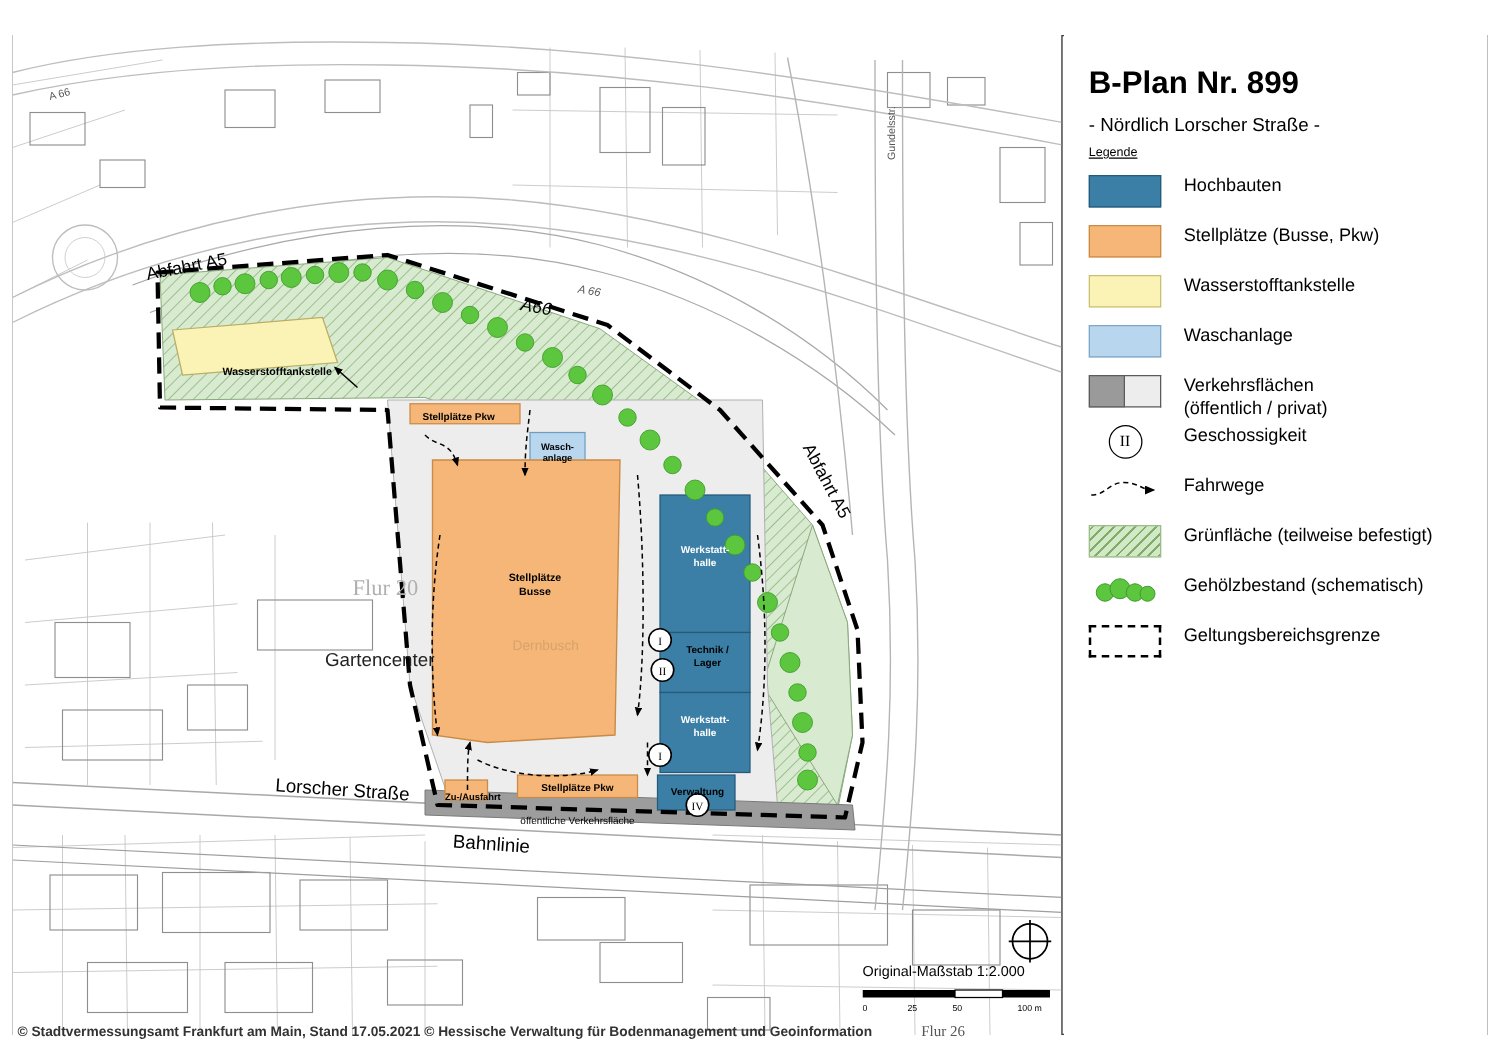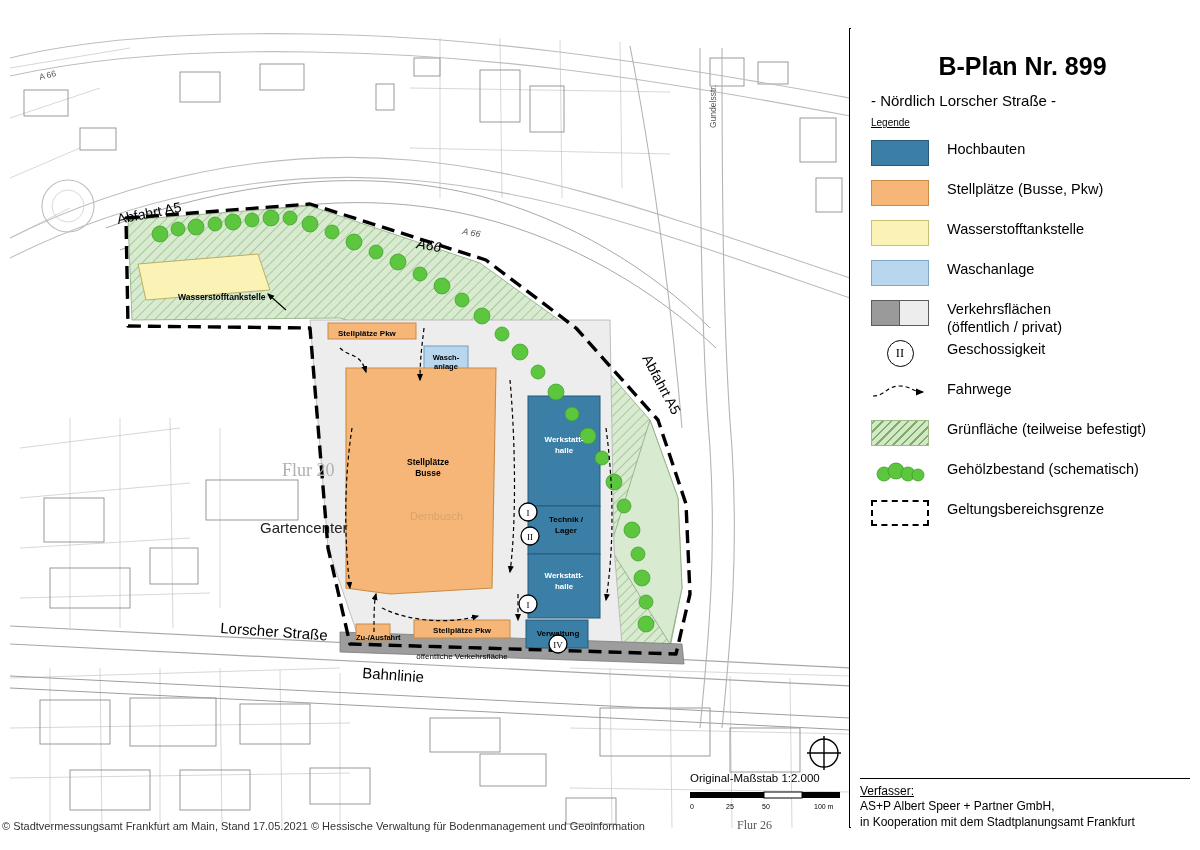--- a/index.html
+++ b/index.html
@@ -7,21 +7,21 @@
   #root{position:relative;width:1200px;height:850px;}
 
   .frame{position:absolute;left:10px;top:28px;width:1180px;height:800px;border:1.5px solid #000;box-sizing:border-box;background:#fff;}
 
   
   .map{position:absolute;left:10px;top:28px;width:840px;height:800px;overflow:hidden;background:#ffffff;box-sizing:border-box;border-right:1.5px solid #000;}
   .map svg{position:absolute;left:0;top:0;}
 
   
   .panel{position:absolute;left:851px;top:28px;width:339px;height:800px;box-sizing:border-box;background:#fff;padding:14px 16px 0 20px;}
-  .title{font-size:25px;font-weight:bold;color:#000;letter-spacing:0px;margin:10px 0 0 0;text-align:center;}
+  .title{font-size:25px;font-weight:bold;color:#000;letter-spacing:0px;margin:10px 0 0 0;}
   .subtitle{font-size:15px;margin-top:11px;color:#000000;}
   .sub2{font-size:15px;margin-top:22px;line-height:1.33;color:#000;}
   .legend-head{font-size:10px;margin-top:8px;text-decoration:underline;font-weight:normal;}
 
   .legend{margin-top:12px;}
   .lrow{display:flex;align-items:flex-start;min-height:36px;margin-bottom:4px;}
   .swatch{width:58px;height:26px;flex:0 0 58px;margin-right:18px;border:1px solid #5b5b5b;box-sizing:border-box;}
   .swatch.nos{border:none;}
   .ltext{font-size:14.5px;line-height:1.25;color:#000;}
 
@@ -46,21 +46,21 @@
 
   .verf{position:absolute;left:860px;top:778px;width:330px;border-top:1.2px solid #000;padding-top:5px;}
   .verf .vh{font-size:12px;text-decoration:underline;}
   .verf .vl{font-size:12px;line-height:1.35;}
 
   
   .scalewrap{position:absolute;left:690px;top:772px;width:150px;}
   .scaletext{font-size:11.5px;color:#000;}
   .north{position:absolute;left:806px;top:735px;}
 
-  .credit{position:absolute;left:2px;top:820px;font-size:11px;color:#333;}
+  .credit{position:absolute;left:14px;top:820px;font-size:11px;color:#333;font-weight:bold;}
   .flur26{position:absolute;left:737px;top:818px;font-size:12px;color:#555;font-family:"Liberation Serif",serif;}
 </style>
 </head>
 <body>
 
 <div id="root">
 
   <div class="frame"></div>
 
   <div class="map">
@@ -382,19 +382,14 @@
       </div>
 
       <div class="lrow">
         <div class="gb"></div>
         <div class="ltext">Geltungsbereichsgrenze</div>
       </div>
 
     </div>
   </div>
 
-  <div class="verf">
-    <div class="vh">Verfasser:</div>
-    <div class="vl">AS+P Albert Speer + Partner GmbH,</div>
-    <div class="vl">in Kooperation mit dem Stadtplanungsamt Frankfurt</div>
-  </div>
 
 </div>
 
 </body></html>

